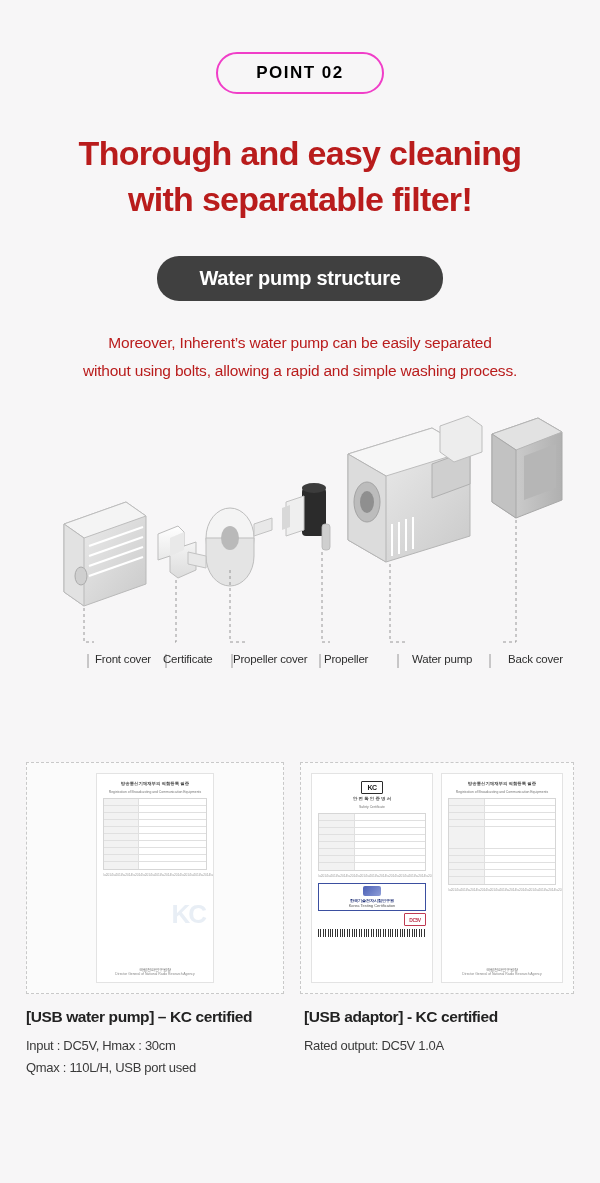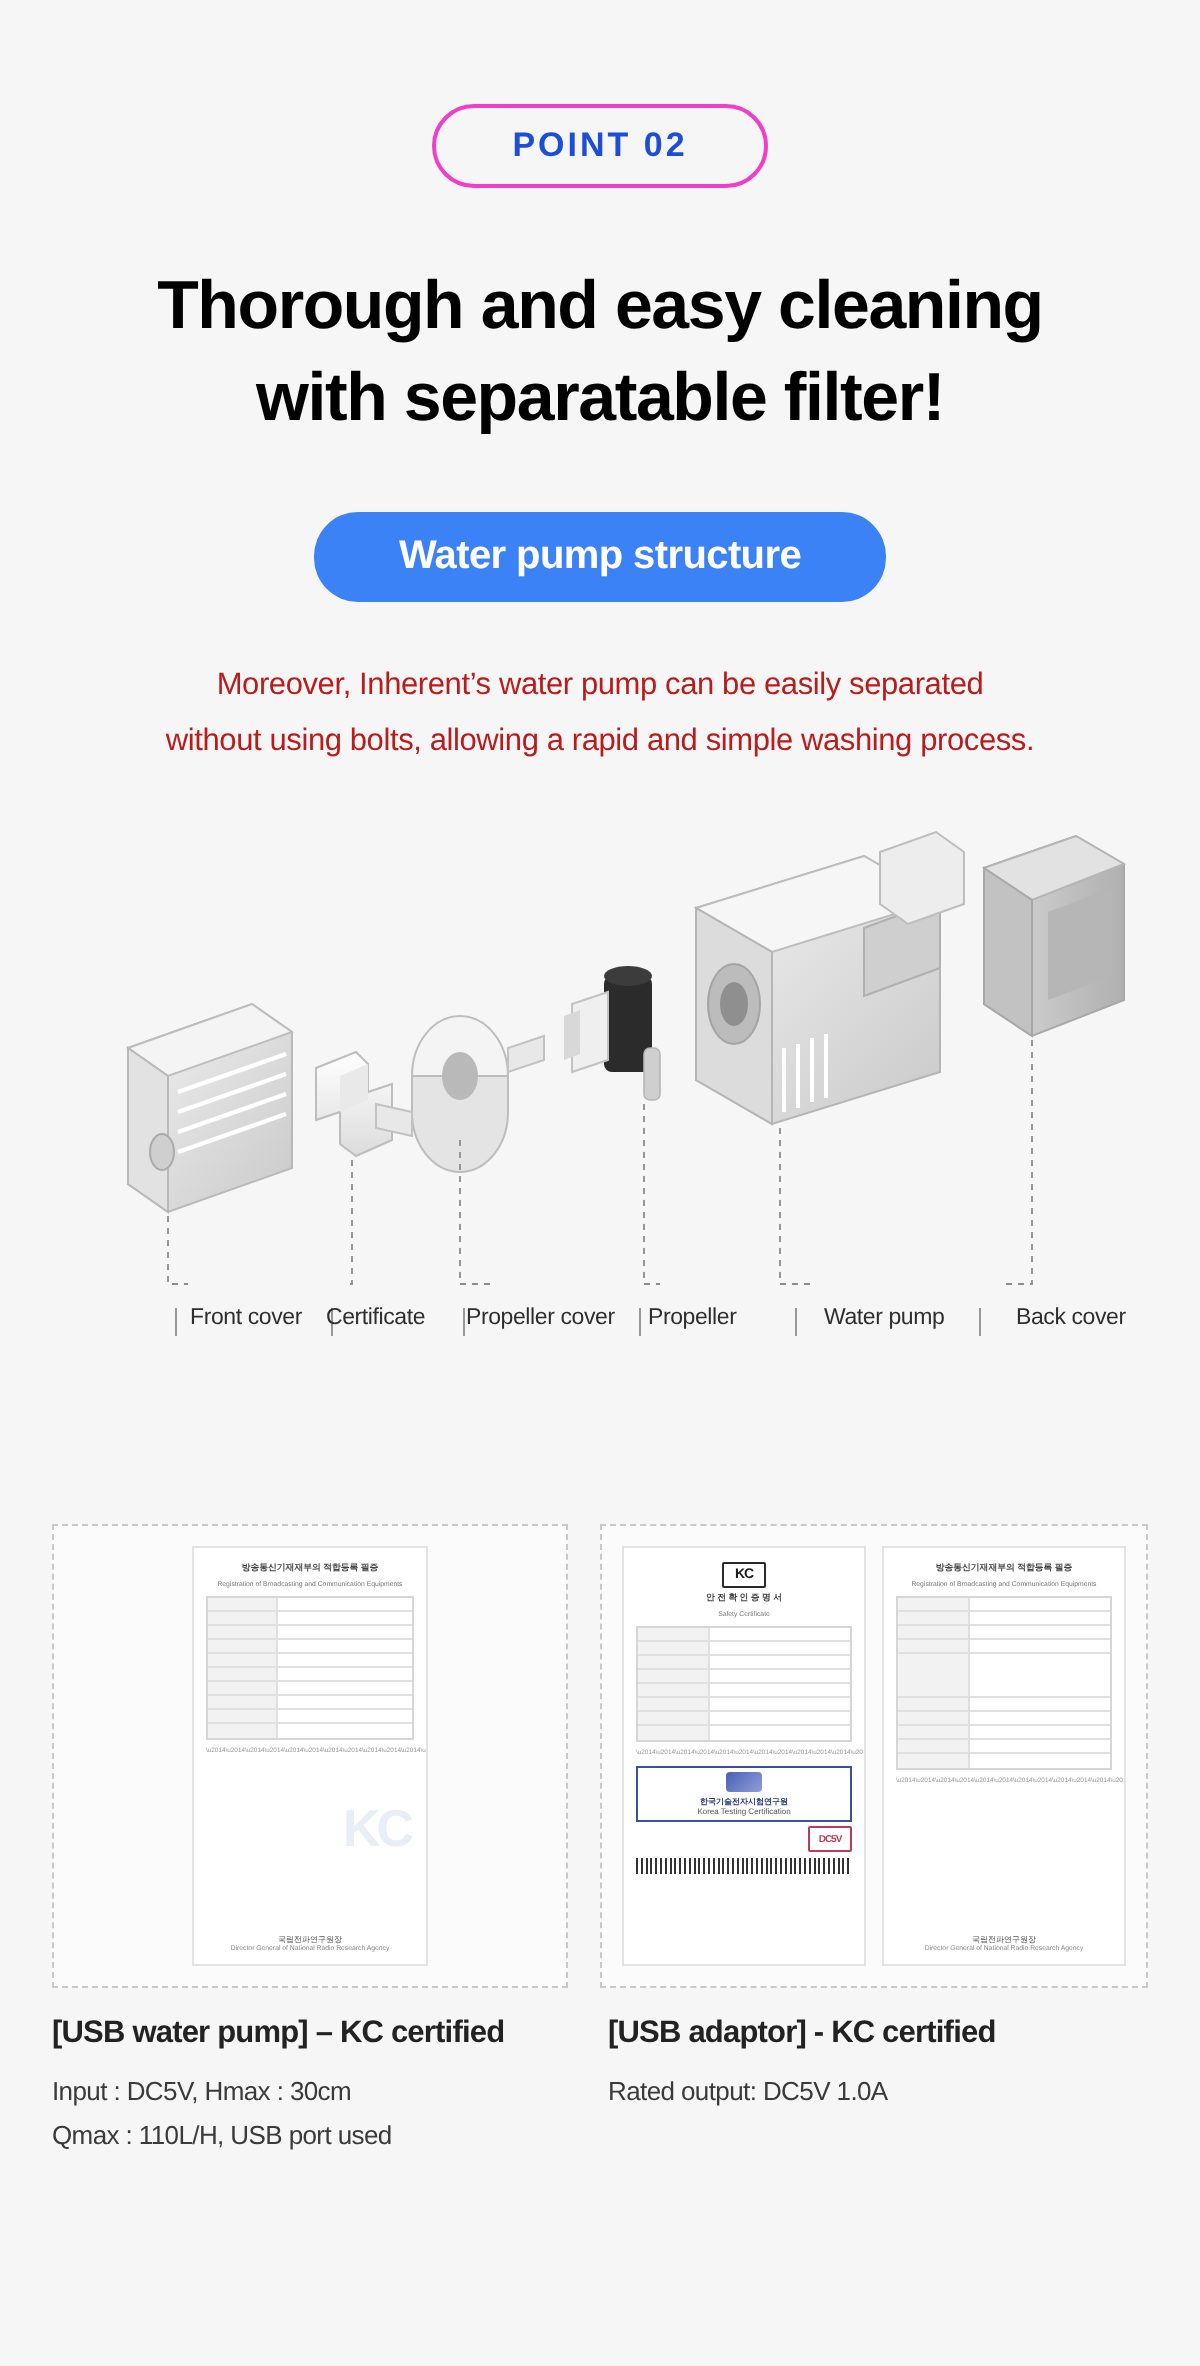--- a/index.html
+++ b/index.html
@@ -19,50 +19,50 @@
 
   
   .point-badge-wrap {
     display: flex;
     justify-content: center;
     padding-top: 52px;
   }
   .point-badge {
     border: 2px solid #f03ec8;
     border-radius: 22px;
-    color: #1d4ed8;
+    color: #000000;
     font-size: 17px;
     font-weight: bold;
     letter-spacing: 1.5px;
     padding: 10px 38px 11px 38px;
     background: transparent;
     line-height: 1;
   }
 
   
   .headline {
     margin-top: 36px;
     text-align: center;
-    color: #000000;
+    color: #b91c1c;
     font-weight: bold;
     font-size: 34px;
     line-height: 1.36;
     letter-spacing: -0.7px;
     padding: 0 16px;
   }
   .headline .l2 { display: block; }
 
   
   .pill-wrap {
     display: flex;
     justify-content: center;
     margin-top: 34px;
   }
   .pill {
-    background: #3b82f6;
+    background: #404040;
     color: #ffffff;
     border-radius: 22px;
     font-size: 20px;
     font-weight: bold;
     padding: 11px 42px 12px 42px;
     line-height: 1.1;
     letter-spacing: -0.3px;
   }
 
   

